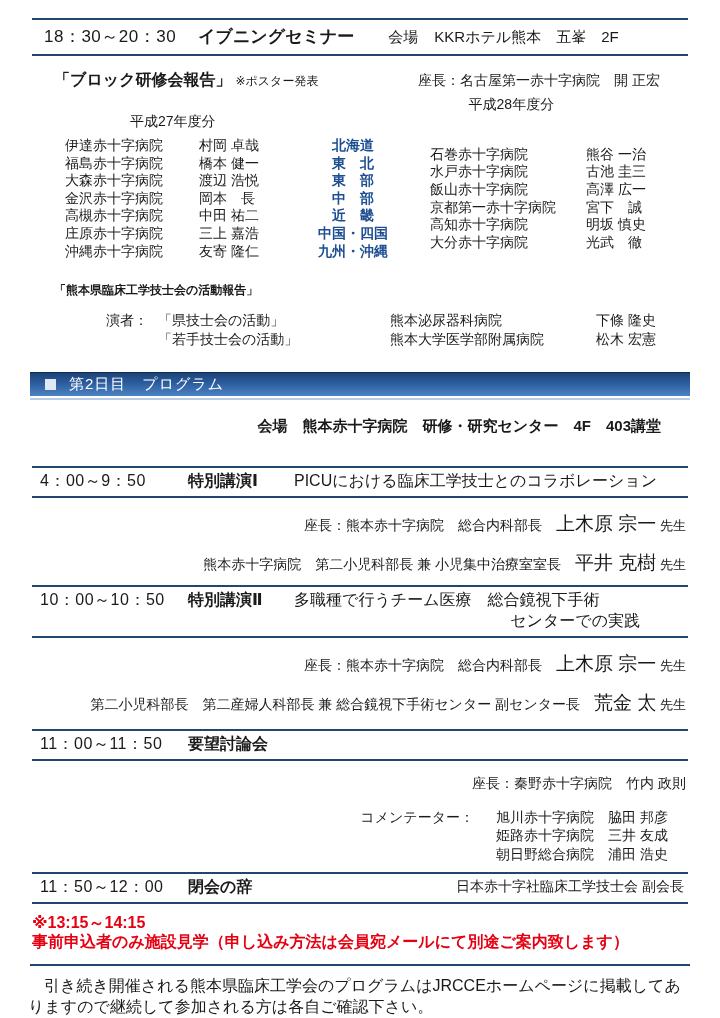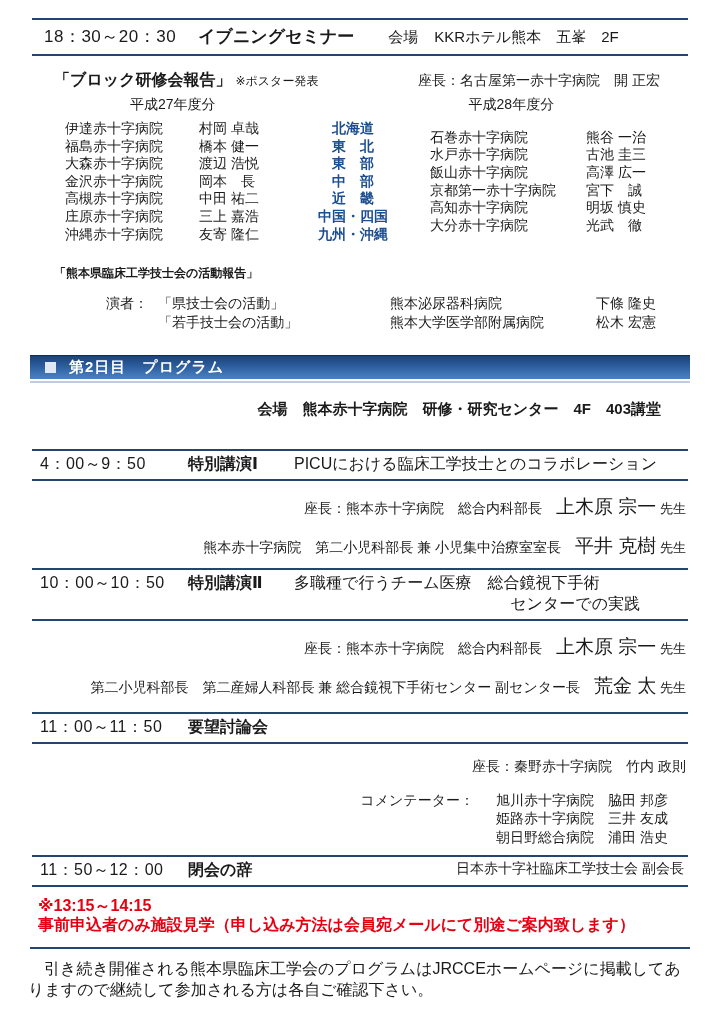--- a/index.html
+++ b/index.html
@@ -26,21 +26,21 @@
   .seminar-bar .time{font-size:17px;letter-spacing:.5px;margin-right:22px;}
   .seminar-bar .title{font-size:17px;font-weight:bold;margin-right:34px;}
   .seminar-bar .venue-label{margin-right:16px;}
 
   
   .block-head{display:flex;align-items:baseline;margin-top:14px;padding-left:22px;}
   .block-title{font-size:16px;font-weight:bold;}
   .poster-note{font-size:12px;margin-left:4px;}
   .block-chair{font-size:14px;margin-left:auto;padding-right:28px;}
   .years{display:flex;font-size:14px;margin-top:5px;}
-  .year-left{margin-left:98px;}
+  .year-left{margin-left:98px;margin-top:17px;}
   .year-right{margin-left:253px;}
   .block-table{display:flex;margin-top:6px;font-size:14px;line-height:17.6px;align-items:center;}
   .col-left{width:372px;padding-left:33px;box-sizing:border-box;}
   .col-right{flex:1;padding-left:26px;}
   .trow{display:flex;}
   .col-left .hosp{width:134px;}
   .col-left .pname{width:104px;}
   .col-left .region{width:100px;text-align:center;color:#1d4e91;font-weight:bold;}
   .col-right .hosp{width:156px;}
 
@@ -55,58 +55,58 @@
 
   
   .banner{
     margin:24px 30px 0 30px;
     height:23px;
     background:linear-gradient(180deg,#1c4376 0%,#2a5a9c 40%,#3f74b5 78%,#4d82c2 100%);
     border-top:1px solid #102f57;
     display:flex;align-items:center;
   }
   .banner .sq{width:11px;height:11px;background:#dfe8f3;margin:0 13px 0 15px;}
-  .banner .label{color:#ffffff;font-weight:bold;font-size:15px;letter-spacing:1px;}
+  .banner .label{color:#ffffff;font-weight:normal;font-size:15px;letter-spacing:1px;}
   .banner-underline{height:2px;background:#b9cde6;margin:2px 30px 0 30px;}
 
   .day2-venue{font-size:15px;font-weight:bold;text-align:right;padding-right:27px;margin-top:17px;}
 
   
   .session{
     border-top:2px solid #24466e;
     border-bottom:2px solid #24466e;
     display:flex;
     padding:3px 2px 4px 8px;
     font-size:16px;
   }
   .session .time{width:148px;letter-spacing:.5px;}
   .session .stype{width:106px;font-weight:bold;}
   .session .stitle{flex:1;}
   .stitle .l2{text-align:right;padding-right:46px;}
   .s1{margin-top:30px;}
   .s2{margin-top:9px;}
   .s3{margin-top:13px;}
-  .s4{margin-top:9px;align-items:flex-start;}
+  .s4{margin-top:9px;align-items:center;}
   .s4 .closing-right{margin-left:auto;font-size:14px;padding-right:2px;}
 
   .chair-line,.speaker-line{
     text-align:right;font-size:14px;margin-top:13px;padding-right:2px;
   }
   .chair-line .big,.speaker-line .big{font-size:19px;}
   .chair-line .hon,.speaker-line .hon{font-size:13px;}
 
   .chair3{text-align:right;font-size:14px;margin-top:14px;padding-right:2px;}
   .commentators{display:flex;justify-content:flex-end;font-size:14px;line-height:18.2px;margin-top:15px;padding-right:2px;}
   .commentators .clabel{margin-right:2px;}
   .crow{display:flex;}
   .crow .chosp{width:118px;text-align:right;}
   .crow .cname{width:78px;margin-left:14px;}
 
   
-  .notice{margin:9px 0 0 6px;color:#e60012;font-weight:bold;font-size:16px;line-height:19.5px;}
+  .notice{margin:9px 0 0 0;color:#e60012;font-weight:bold;font-size:16px;line-height:19.5px;}
 
   .footer-divider{height:2px;background:#24466e;margin:12px 30px 0 30px;}
   .footer-paragraph{margin:9px 28px 0 28px;font-size:16px;line-height:21.5px;}
 </style>
 </head>
 <body>
 
 <div class="page">
 
   <div class="content">

